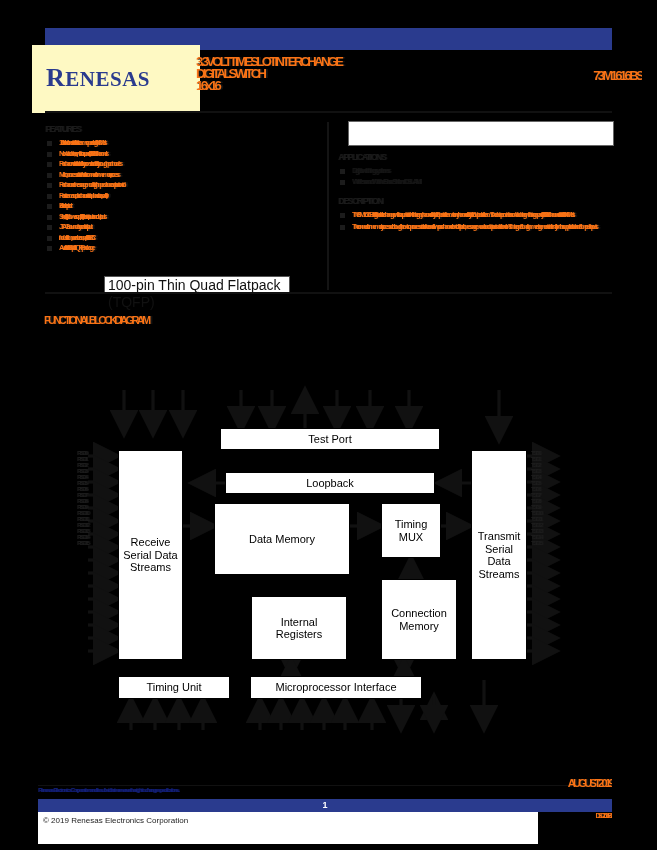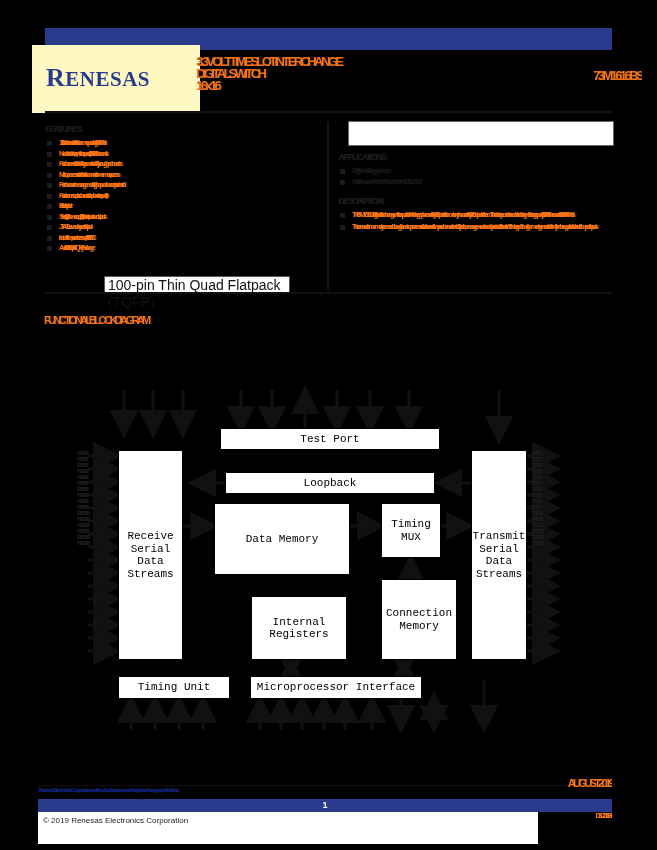--- a/index.html
+++ b/index.html
@@ -48,21 +48,21 @@
                 padding-left:3px;box-sizing:border-box;}
   .whitebox-r1{position:absolute;left:348px;top:121px;width:266px;height:25px;background:#fff;
                border:1px solid #666;box-sizing:border-box;}
 
   
   .fbd-head{position:absolute;left:44px;top:314px;width:300px;font-size:11px;}
   .diag{position:absolute;left:0;top:330px;width:657px;height:430px;}
 
   .blk{position:absolute;background:#fff;border:1.4px solid #000;box-sizing:border-box;
        display:flex;align-items:center;justify-content:center;text-align:center;
-       font-size:11px;color:#000;line-height:12.5px;font-family:Liberation Mono, monospace;}
+       font-size:11px;color:#000;line-height:12.5px;}
 
   .tall{flex-direction:column;}
 
   
   .pinlbl{position:absolute;font-size:6px;color:#1e1e1e;letter-spacing:-1.6px;
           white-space:nowrap;font-weight:700;text-shadow:1px 0 0 #181818;}
 
   
   .foot-rule{position:absolute;left:38px;top:785px;width:574px;height:1px;background:#111;}
   .foot-note{position:absolute;left:38px;top:787px;width:420px;font-size:6px;

